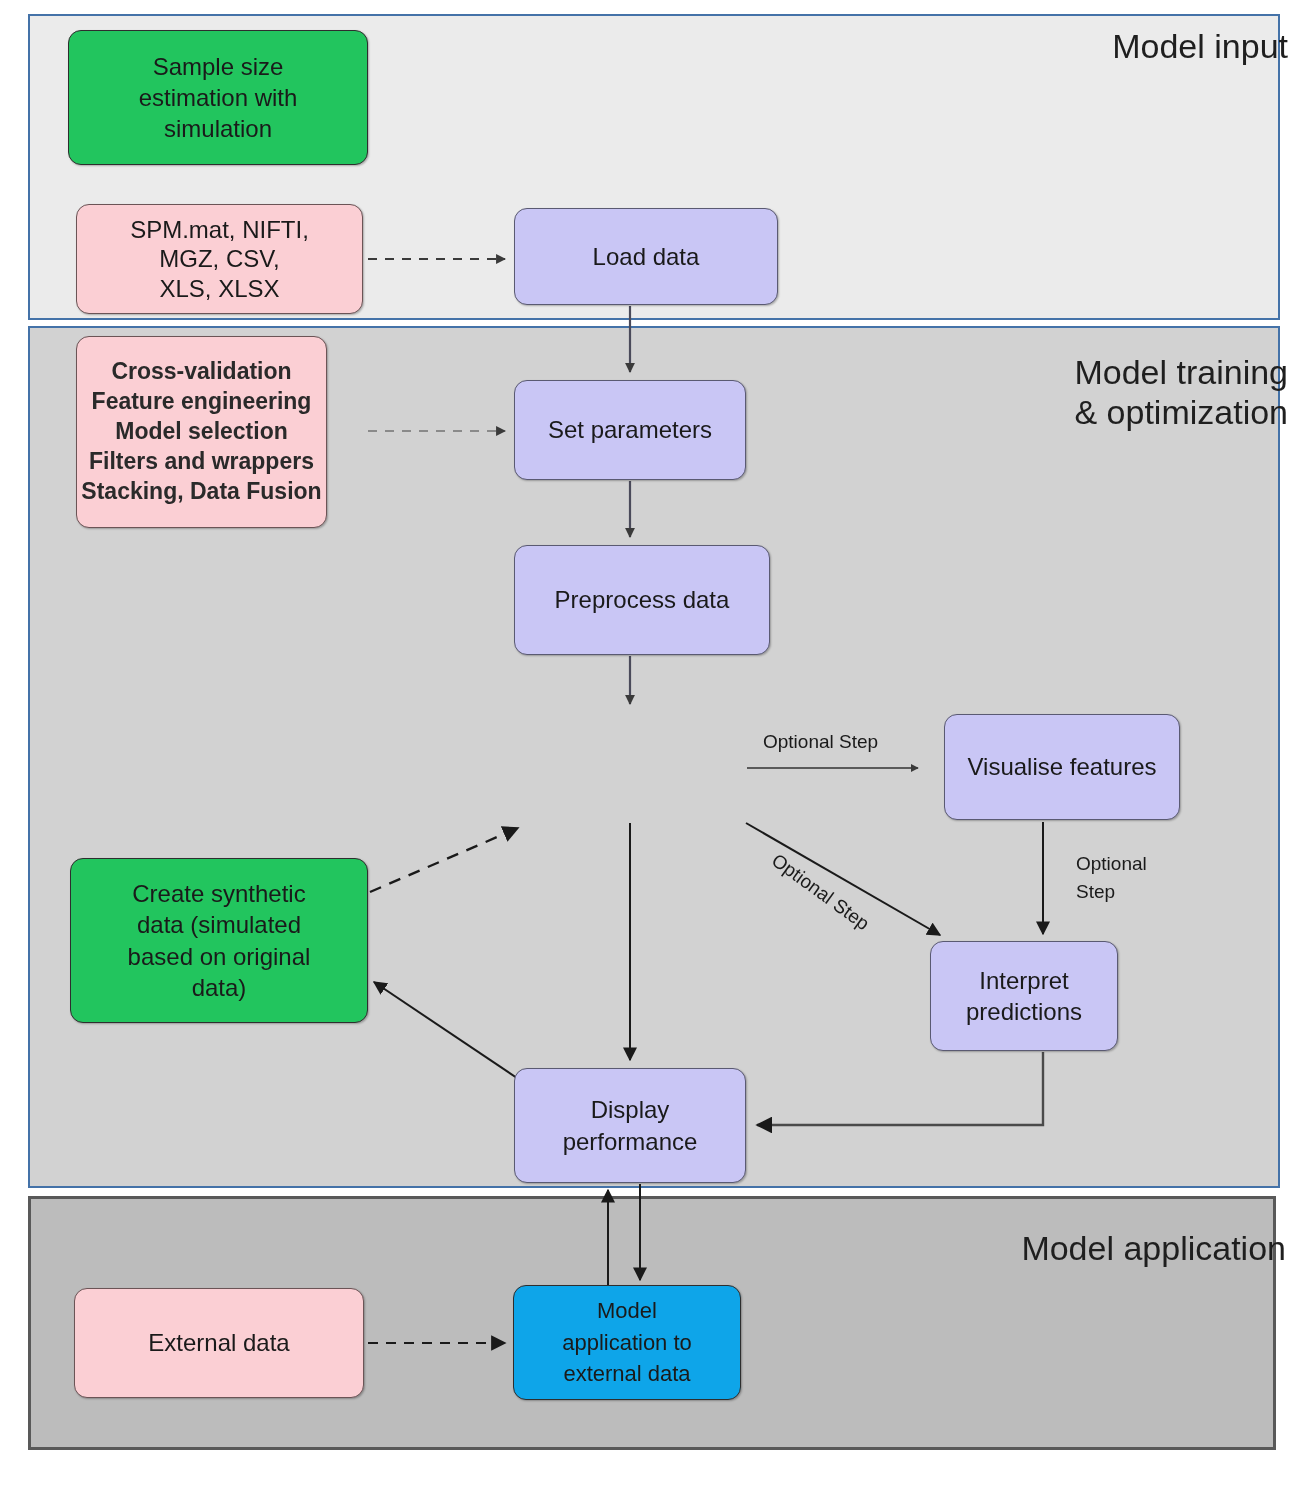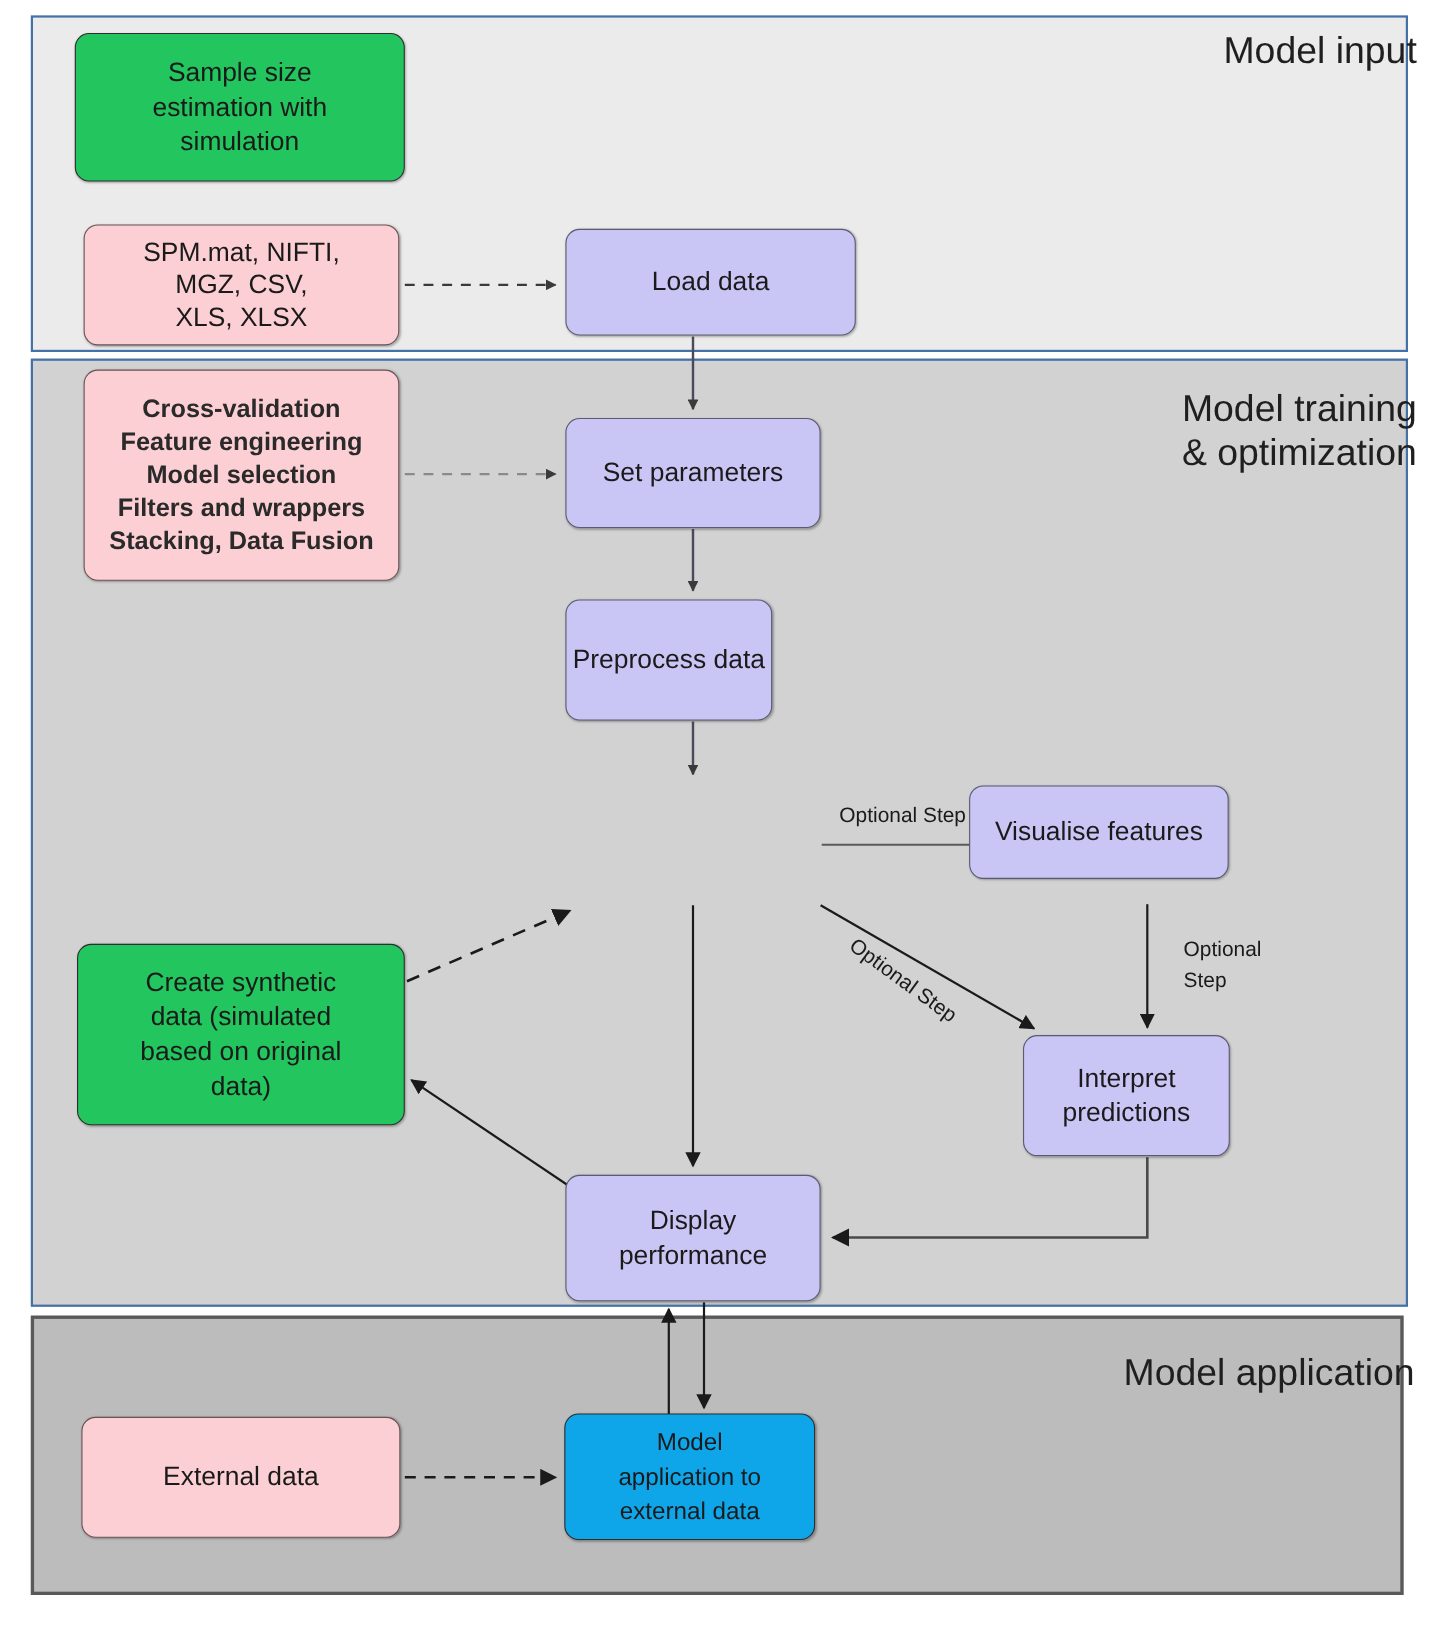--- a/index.html
+++ b/index.html
@@ -91,25 +91,25 @@
     z-index: 4;
   }
   .node.orange  { background: #22c55e; border-color: #2e2e2e; }
   .node.pink    { background: #fbcfd4; border-color: #6b5456; }
   .node.purple  { background: #c9c6f5; border-color: #5a5a72; }
   .node.yellow  { background: #0ea5e9; border-color: #2e2e2e; }
 
   #node-sample-size      { left: 68px;  top: 30px;   width: 300px; height: 135px; font-size: 24px; }
   #node-file-formats     { left: 76px;  top: 204px;  width: 287px; height: 110px; font-size: 24px; line-height: 1.22; }
   #node-load-data        { left: 514px; top: 208px;  width: 264px; height: 97px;  font-size: 24px; }
-  #node-config-list      { left: 76px;  top: 336px;  width: 287px; height: 192px; font-size: 23px; line-height: 1.30; font-weight: 700; color: #2a2a2a; }
+  #node-config-list      { left: 76px;  top: 336px;  width: 251px; height: 192px; font-size: 23px; line-height: 1.30; font-weight: 700; color: #2a2a2a; }
   #node-set-parameters   { left: 514px; top: 380px;  width: 232px; height: 100px; font-size: 24px; }
-  #node-preprocess-data  { left: 514px; top: 545px;  width: 188px; height: 110px; font-size: 24px; }
+  #node-preprocess-data  { left: 514px; top: 545px;  width: 256px; height: 110px; font-size: 24px; }
   #node-train-models     { left: 514px; top: 712px;  width: 232px; height: 110px; font-size: 24px; }
-  #node-visualise        { left: 881px; top: 714px;  width: 236px; height: 85px; font-size: 24px; }
+  #node-visualise        { left: 944px; top: 714px;  width: 236px; height: 106px; font-size: 24px; }
   #node-synthetic        { left: 70px;  top: 858px;  width: 298px; height: 165px; font-size: 24px; }
   #node-interpret        { left: 930px; top: 941px;  width: 188px; height: 110px; font-size: 24px; }
   #node-display-perf     { left: 514px; top: 1068px; width: 232px; height: 115px; font-size: 24px; }
   #node-external-data    { left: 74px;  top: 1288px; width: 290px; height: 110px; font-size: 24px; }
   #node-model-app        { left: 513px; top: 1285px; width: 228px; height: 115px; font-size: 22px; line-height: 1.45; }
 
   
   .edge-label {
     position: absolute;
     color: #1a1a1a;

